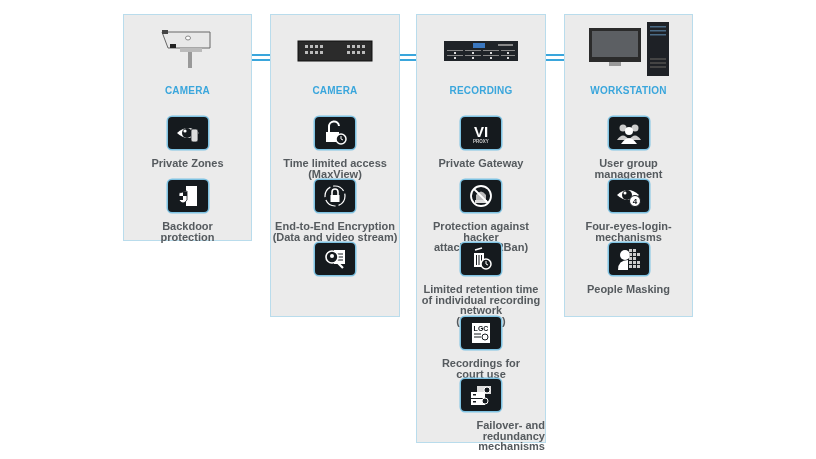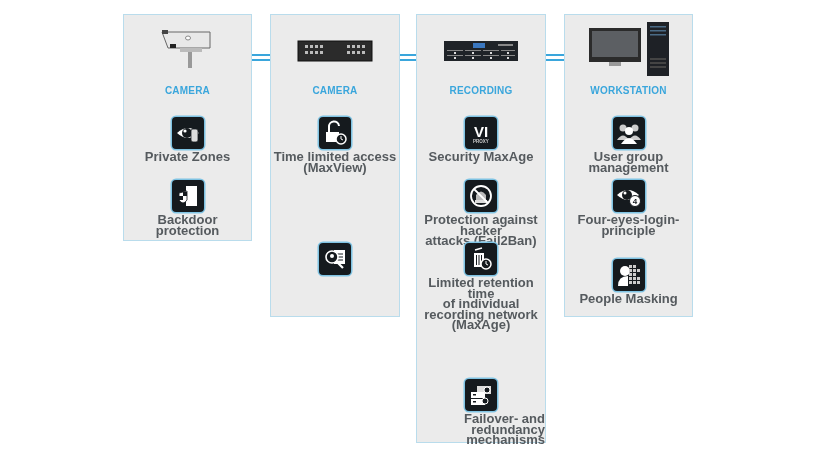--- a/index.html
+++ b/index.html
@@ -11,25 +11,25 @@
     position: absolute; top: 14px; background: #ebebeb;
     border: 1px solid #b9dcec; box-sizing: border-box; text-decoration: underline;
   }
   .hdr-img { position: absolute; left: 0; right: 0; top: 8px; height: 56px; display: flex; justify-content: center; align-items: center; }
   .title {
     position: absolute; left: 0; right: 0; top: 70px; text-align: center;
     color: #3aa6dc; font-weight: bold; font-size: 10px; letter-spacing: 0.2px;
   }
   .item { position: absolute; left: 0; right: 0; text-align: center; }
   .icon {
-    width: 32px; height: 32px; margin: 0 auto; background: #151a1e; border-radius: 4px;
+    width: 40px; height: 32px; margin: 0 auto; background: #151a1e; border-radius: 4px;
     box-shadow: 0 0 0 1.5px #7fc3e3; display: flex; align-items: center; justify-content: center;
   }
   .icon svg { width: 26px; height: 26px; }
-  .label { color: #555a5e; font-size: 13px; font-weight: bold; line-height: 10.5px; margin-top: 3px; white-space: pre-line; }
+  .label { color: #555a5e; font-size: 11px; font-weight: bold; line-height: 10.5px; margin-top: 9px; white-space: pre-line; }
   .conn { position: absolute; width: 18px; height: 7px; }
   .conn i { position: absolute; left: 0; right: 0; height: 2px; background: #3aa6dc; }
   .conn i:first-child { top: 0; } .conn i:last-child { bottom: 0; }
 </style>
 </head>
 <body>
 
 <div class="col" style="left:123px;width:129px;height:227px;">
   <div class="hdr-img">
     <svg width="60" height="50" viewBox="0 0 60 50">
@@ -101,20 +101,31 @@
     <div class="icon">
       <svg viewBox="0 0 26 26">
           <path d="M7 12 V7 A5 5 0 0 1 17 6" fill="none" stroke="#fff" stroke-width="2"></path>
           <rect x="4" y="12" width="13" height="10" fill="#fff"></rect>
           <circle cx="19" cy="19" r="5" fill="#151a1e" stroke="#fff" stroke-width="1.5"></circle>
           <path d="M19 16 V19 L21 20" stroke="#fff" fill="none"></path>
         </svg>
     </div>
     <div class="label">Time limited access
 (MaxView)</div>
+  </div>
+  <div class="item" style="top:165px;">
+    <div class="icon">
+      <svg viewBox="0 0 26 26">
+          <circle cx="13" cy="13" r="10" fill="none" stroke="#fff" stroke-width="1.2" stroke-dasharray="12 3"></circle>
+          <path d="M10 12 V9 A3 3 0 0 1 16 9 V12" fill="none" stroke="#fff" stroke-width="1.6"></path>
+          <rect x="8.5" y="12" width="9" height="7" fill="#fff"></rect>
+        </svg>
+    </div>
+    <div class="label">End-to-End Encryption
+(Data and video stream)</div>
   </div>
   <div class="item" style="top:228px;">
     <div class="icon">
       <svg viewBox="0 0 26 26">
           <rect x="12" y="4" width="11" height="14" fill="#fff"></rect>
           <g stroke="#151a1e">
             <line x1="14" y1="8" x2="21" y2="8"></line>
             <line x1="14" y1="11" x2="21" y2="11"></line>
             <line x1="14" y1="14" x2="21" y2="14"></line>
           </g>
@@ -160,21 +171,21 @@
     </svg>
   </div>
   <div class="title">RECORDING</div>
   <div class="item" style="top:102px;">
     <div class="icon">
       <svg viewBox="0 0 26 26">
           <text x="13" y="17" text-anchor="middle" fill="#fff" font-family="Liberation Sans, sans-serif" font-weight="bold" font-size="15">VI</text>
           <text x="13" y="23" text-anchor="middle" fill="#ccc" font-family="Liberation Sans, sans-serif" font-weight="bold" font-size="4.5">PROXY</text>
         </svg>
     </div>
-    <div class="label">Security MaxAge</div>
+    <div class="label">Private Gateway</div>
   </div>
   <div class="item" style="top:165px;">
     <div class="icon">
       <svg viewBox="0 0 26 26">
           <circle cx="13" cy="13" r="10" fill="none" stroke="#fff" stroke-width="1.8"></circle>
           <path d="M8 12 Q13 5 18 12 V17 H8Z" fill="#bbb"></path>
           <rect x="7" y="17" width="12" height="3" fill="#ddd"></rect>
           <line x1="6" y1="6" x2="20" y2="20" stroke="#fff" stroke-width="1.8"></line>
         </svg>
     </div>
@@ -191,20 +202,35 @@
             <line x1="11" y1="9" x2="11" y2="19"></line>
             <line x1="13.5" y1="9" x2="13.5" y2="19"></line>
           </g>
           <circle cx="18" cy="18" r="5" fill="#151a1e" stroke="#fff" stroke-width="1.5"></circle>
           <path d="M18 15 V18 L20 19" stroke="#fff" fill="none"></path>
         </svg>
     </div>
     <div class="label">Limited retention time
 of individual recording network
 (MaxAge)</div>
+  </div>
+  <div class="item" style="top:302px;">
+    <div class="icon">
+      <svg viewBox="0 0 26 26">
+          <rect x="4" y="3" width="18" height="20" fill="#fff"></rect>
+          <text x="13" y="11" text-anchor="middle" fill="#151a1e" font-family="Liberation Sans, sans-serif" font-weight="bold" font-size="7">LGC</text>
+          <g stroke="#151a1e">
+            <line x1="6" y1="14" x2="13" y2="14"></line>
+            <line x1="6" y1="17" x2="13" y2="17"></line>
+          </g>
+          <circle cx="17" cy="17" r="3" fill="none" stroke="#151a1e"></circle>
+        </svg>
+    </div>
+    <div class="label">Recordings for
+court use</div>
   </div>
   <div class="item" style="top:364px;text-align:right;">
     <div class="icon">
       <svg viewBox="0 0 26 26">
           <rect x="9" y="4" width="14" height="8" fill="#ddd"></rect>
           <rect x="3" y="10" width="14" height="6" fill="#fff"></rect>
           <rect x="3" y="17" width="14" height="6" fill="#fff"></rect>
           <circle cx="19" cy="8" r="3" fill="#151a1e" stroke="#fff"></circle>
           <circle cx="17" cy="19" r="3" fill="#151a1e" stroke="#fff"></circle>
           <g fill="#151a1e">
@@ -260,23 +286,23 @@
     <div class="icon">
       <svg viewBox="0 0 26 26">
           <path d="M1 12 Q12 2 23 12 Q12 22 1 12Z" fill="#fff"></path>
           <circle cx="11" cy="12" r="5" fill="#151a1e"></circle>
           <circle cx="9" cy="10" r="1.5" fill="#fff"></circle>
           <circle cx="19" cy="18" r="5.5" fill="#fff" stroke="#151a1e"></circle>
           <text x="19" y="21" text-anchor="middle" fill="#151a1e" font-family="Liberation Sans, sans-serif" font-weight="bold" font-size="8">4</text>
         </svg>
     </div>
     <div class="label">Four-eyes-login-
-principle</div>
-  </div>
-  <div class="item" style="top:244px;">
+mechanisms</div>
+  </div>
+  <div class="item" style="top:228px;">
     <div class="icon">
       <svg viewBox="0 0 26 26">
           <circle cx="9" cy="9" r="5" fill="#fff"></circle>
           <path d="M2 24 Q2 14 12 14 V24Z" fill="#fff"></path>
           <g fill="#ccc">
             <rect x="13" y="3" width="3" height="3"></rect>
             <rect x="17" y="3" width="3" height="3"></rect>
             <rect x="13" y="7" width="3" height="3"></rect>
             <rect x="17" y="7" width="3" height="3"></rect>
             <rect x="21" y="7" width="3" height="3"></rect>

